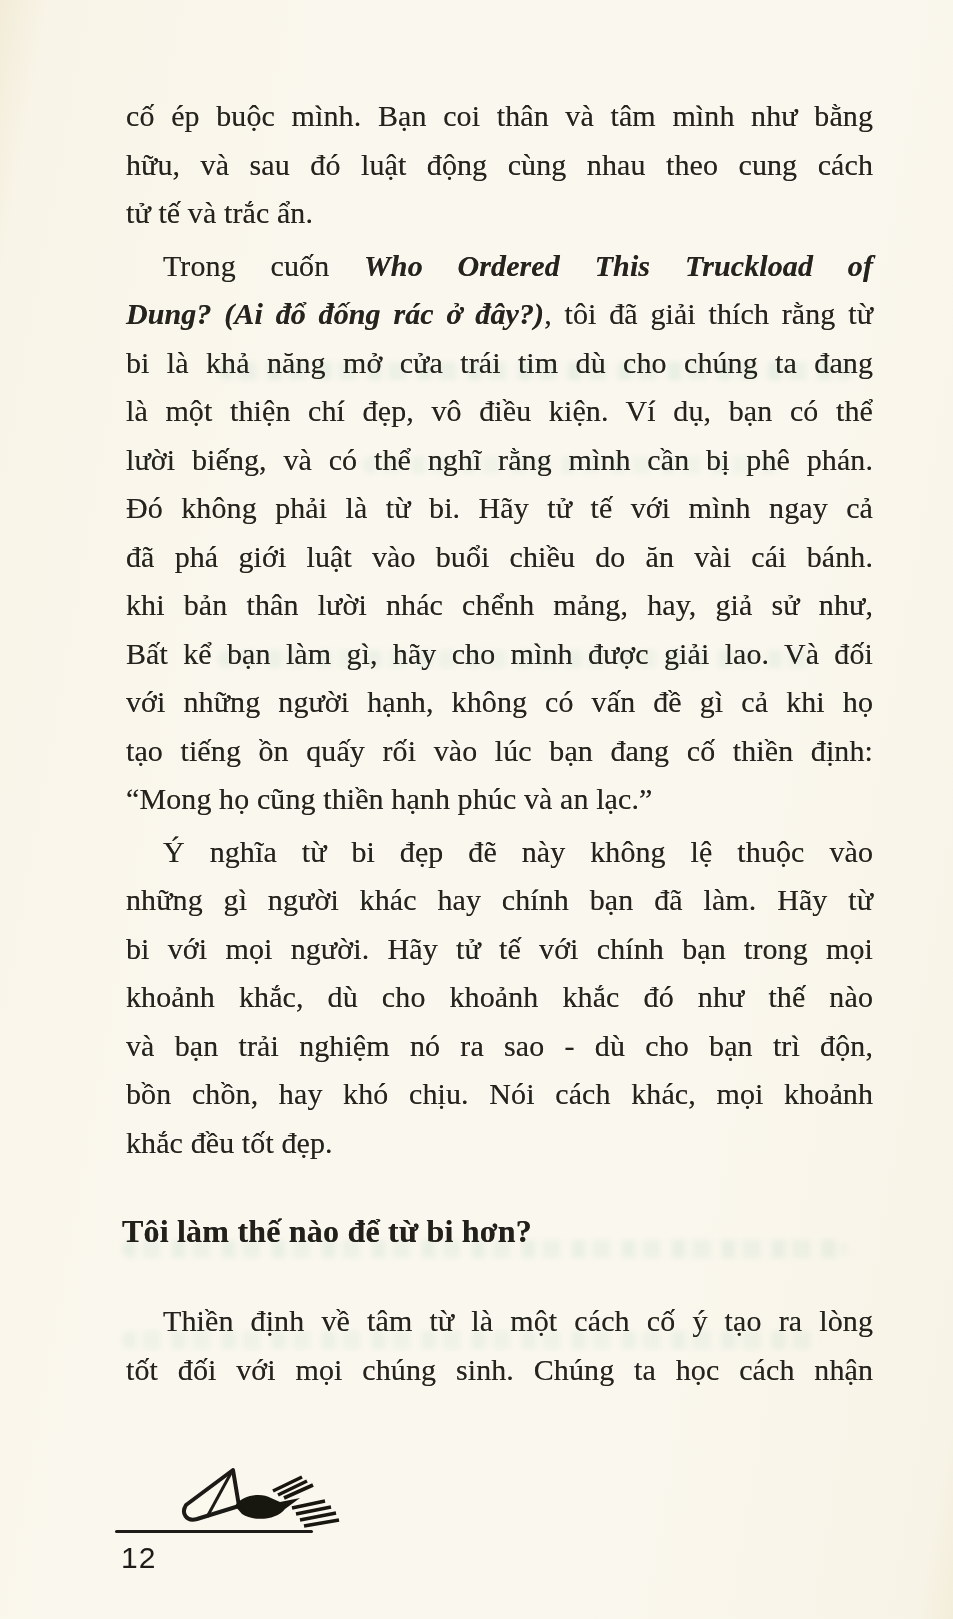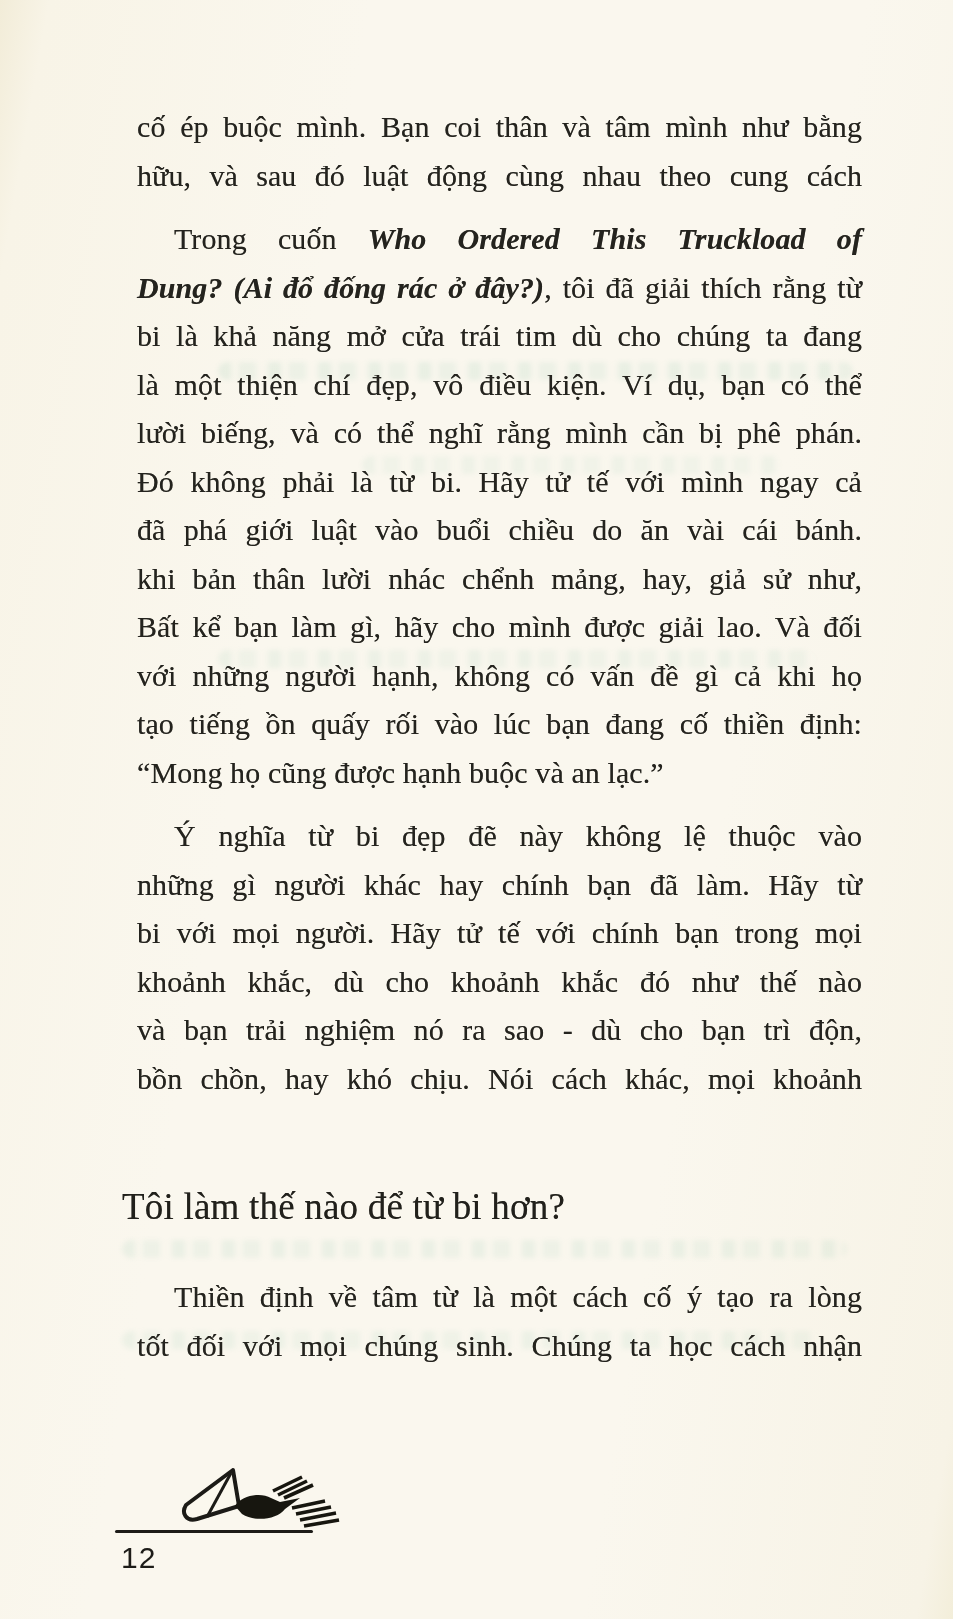--- a/index.html
+++ b/index.html
@@ -8,28 +8,28 @@
     position:relative; width:953px; height:1619px; overflow:hidden;
     background:linear-gradient(100deg,#f2ecd8 0%, #f8f4e7 4%, #faf7ee 30%, #faf7ee 70%, #f7f3e6 97%, #f3eeda 100%);
     font-family:"Liberation Serif","DejaVu Serif",serif;
     color:#24231e;
   }
   .text-block {
     position:absolute; left:122px; top:88px; width:755px;
     font-size:30px; line-height:48.5px; letter-spacing:0.1px;
     text-shadow:0 0 0.5px rgba(35,34,28,0.55);
   }
-  .para { margin:15px; }
+  .para { margin:4px; }
   .para.indent .line:first-child { text-indent:37px; }
   .line { white-space:normal; }
   .line.j { text-align:justify; text-align-last:justify; }
   .line em { font-style:italic;font-weight:bold; }
   .heading {
-    font-weight:normal; font-size:37px; line-height:48px;
-    margin:80px 0 42px 0; letter-spacing:0.2px; color:#21201b;
+    font-weight:bold; font-size:32px; line-height:48px;
+    margin:40px 0 42px 0; letter-spacing:0.2px; color:#21201b;
     text-shadow:0 0 0.5px rgba(30,30,24,0.6);
   }
   .page-number {
     position:absolute; left:121px; top:1497px;
     font-family:"Liberation Sans","DejaVu Sans",sans-serif;
     font-size:30px; color:#1d1c18; letter-spacing:1px;margin-top:44px;
   }
   .page-rule {
     position:absolute; left:115px; top:1530px; width:198px; height:3px;
     background:#1d1c18; border-radius:2px;
@@ -57,42 +57,44 @@
   <div class="bleed b1"></div>
   <div class="bleed b2"></div>
   <div class="bleed b3"></div>
   <div class="bleed b4"></div>
   <div class="bleed b5"></div>
 
   <div class="text-block">
       <div class="para">
         <div class="line j"><span>cố ép buộc mình. Bạn coi thân và tâm mình như bằng</span></div>
         <div class="line j"><span>hữu, và sau đó luật động cùng nhau theo cung cách</span></div>
+        <div class="line"><span>tử tế và trắc ẩn.</span></div>
       </div>
       <div class="para indent">
         <div class="line j"><span>Trong cuốn </span><em>Who Ordered This Truckload of</em></div>
         <div class="line j"><em>Dung? (Ai đổ đống rác ở đây?)</em><span>, tôi đã giải thích rằng từ</span></div>
         <div class="line j"><span>bi là khả năng mở cửa trái tim dù cho chúng ta đang</span></div>
         <div class="line j"><span>là một thiện chí đẹp, vô điều kiện. Ví dụ, bạn có thể</span></div>
         <div class="line j"><span>lười biếng, và có thể nghĩ rằng mình cần bị phê phán.</span></div>
         <div class="line j"><span>Đó không phải là từ bi. Hãy tử tế với mình ngay cả</span></div>
         <div class="line j"><span>đã phá giới luật vào buổi chiều do ăn vài cái bánh.</span></div>
         <div class="line j"><span>khi bản thân lười nhác chểnh mảng, hay, giả sử như,</span></div>
         <div class="line j"><span>Bất kể bạn làm gì, hãy cho mình được giải lao. Và đối</span></div>
         <div class="line j"><span>với những người hạnh, không có vấn đề gì cả khi họ</span></div>
         <div class="line j"><span>tạo tiếng ồn quấy rối vào lúc bạn đang cố thiền định:</span></div>
-        <div class="line"><span>“Mong họ cũng được hạnh buộc và an lạc.”</span></div>
+        <div class="line"><span>“Mong họ cũng thiền hạnh phúc và an lạc.”</span></div>
       </div>
       <div class="para indent">
         <div class="line j"><span>Ý nghĩa từ bi đẹp đẽ này không lệ thuộc vào</span></div>
         <div class="line j"><span>những gì người khác hay chính bạn đã làm. Hãy từ</span></div>
         <div class="line j"><span>bi với mọi người. Hãy tử tế với chính bạn trong mọi</span></div>
         <div class="line j"><span>khoảnh khắc, dù cho khoảnh khắc đó như thế nào</span></div>
         <div class="line j"><span>và bạn trải nghiệm nó ra sao - dù cho bạn trì độn,</span></div>
         <div class="line j"><span>bồn chồn, hay khó chịu. Nói cách khác, mọi khoảnh</span></div>
+        <div class="line"><span>khắc đều tốt đẹp.</span></div>
       </div>
       <div class="heading">Tôi làm thế nào để từ bi hơn?</div>
       <div class="para indent">
         <div class="line j"><span>Thiền định về tâm từ là một cách cố ý tạo ra lòng</span></div>
         <div class="line j"><span>tốt đối với mọi chúng sinh. Chúng ta học cách nhận</span></div>
       </div>
     </div>
 
   <div class="page-number">12</div>
   <div class="page-rule"></div>

